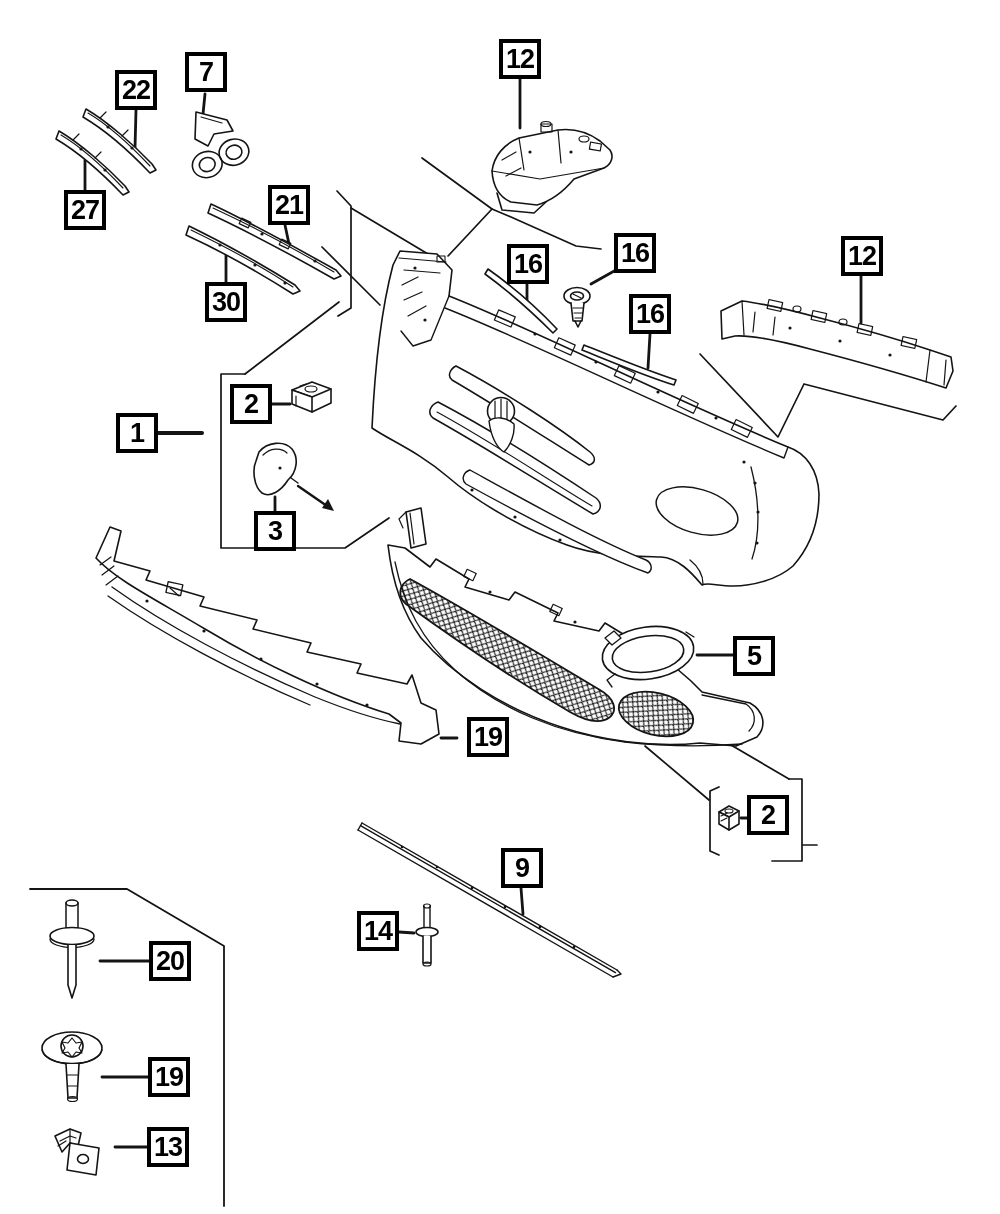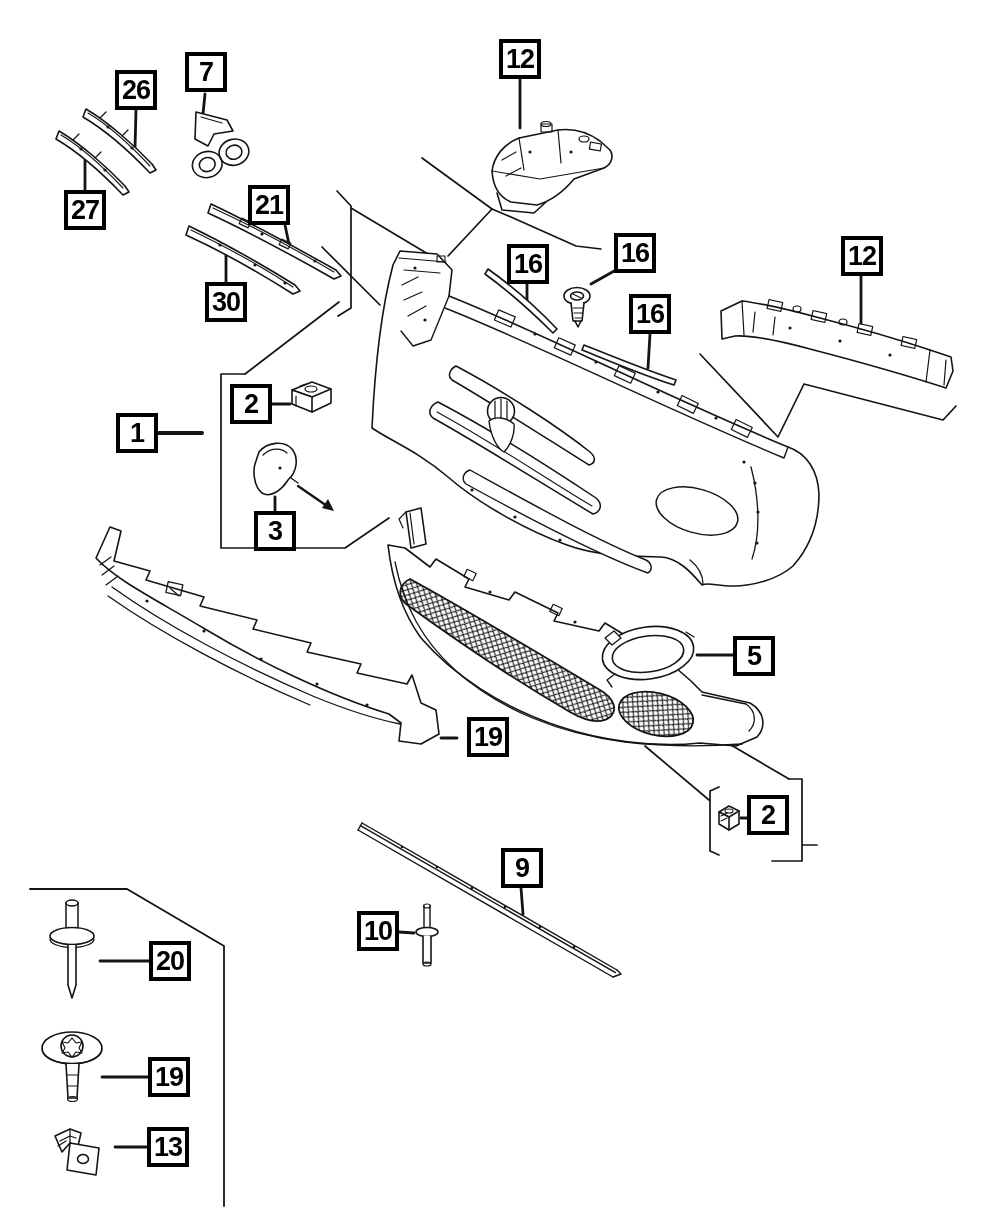--- a/index.html
+++ b/index.html
@@ -321,35 +321,35 @@
 
   <g>
     <path d="M55,1136 L70,1129 L81,1133 L78,1146 L70,1143 L62,1152 Z" fill="#fff"></path>
     <path d="M60,1141 L70,1136 L76,1138 M58,1146 L66,1141" stroke-width="1.2"></path>
     <path d="M70,1143 L99,1148 L96,1175 L67,1170 Z" fill="#fff"></path>
     <ellipse cx="83" cy="1159" rx="5.5" ry="4.5"></ellipse>
     <path d="M70,1129 L70,1143" stroke-width="1.2"></path>
   </g>
 </svg>
 
-  <div class="callout" style="left:115px;top:70px">26</div>
+  <div class="callout" style="left:115px;top:70px">22</div>
   <div class="callout" style="left:185px;top:52px">7</div>
   <div class="callout" style="left:64px;top:190px">27</div>
-  <div class="callout" style="left:248px;top:185px">21</div>
+  <div class="callout" style="left:268px;top:185px">21</div>
   <div class="callout" style="left:205px;top:282px">30</div>
   <div class="callout" style="left:499px;top:39px">12</div>
   <div class="callout" style="left:507px;top:244px">16</div>
   <div class="callout" style="left:614px;top:233px">16</div>
   <div class="callout" style="left:629px;top:294px">16</div>
   <div class="callout" style="left:841px;top:236px">12</div>
   <div class="callout" style="left:116px;top:413px">1</div>
   <div class="callout" style="left:230px;top:384px">2</div>
   <div class="callout" style="left:254px;top:511px">3</div>
   <div class="callout" style="left:733px;top:636px">5</div>
   <div class="callout" style="left:467px;top:717px">19</div>
   <div class="callout" style="left:747px;top:795px">2</div>
   <div class="callout" style="left:501px;top:848px">9</div>
-  <div class="callout" style="left:357px;top:911px">10</div>
+  <div class="callout" style="left:357px;top:911px">14</div>
   <div class="callout" style="left:149px;top:941px">20</div>
   <div class="callout" style="left:148px;top:1057px">19</div>
   <div class="callout" style="left:147px;top:1127px">13</div>
 
 </div>
 
 </body></html>

